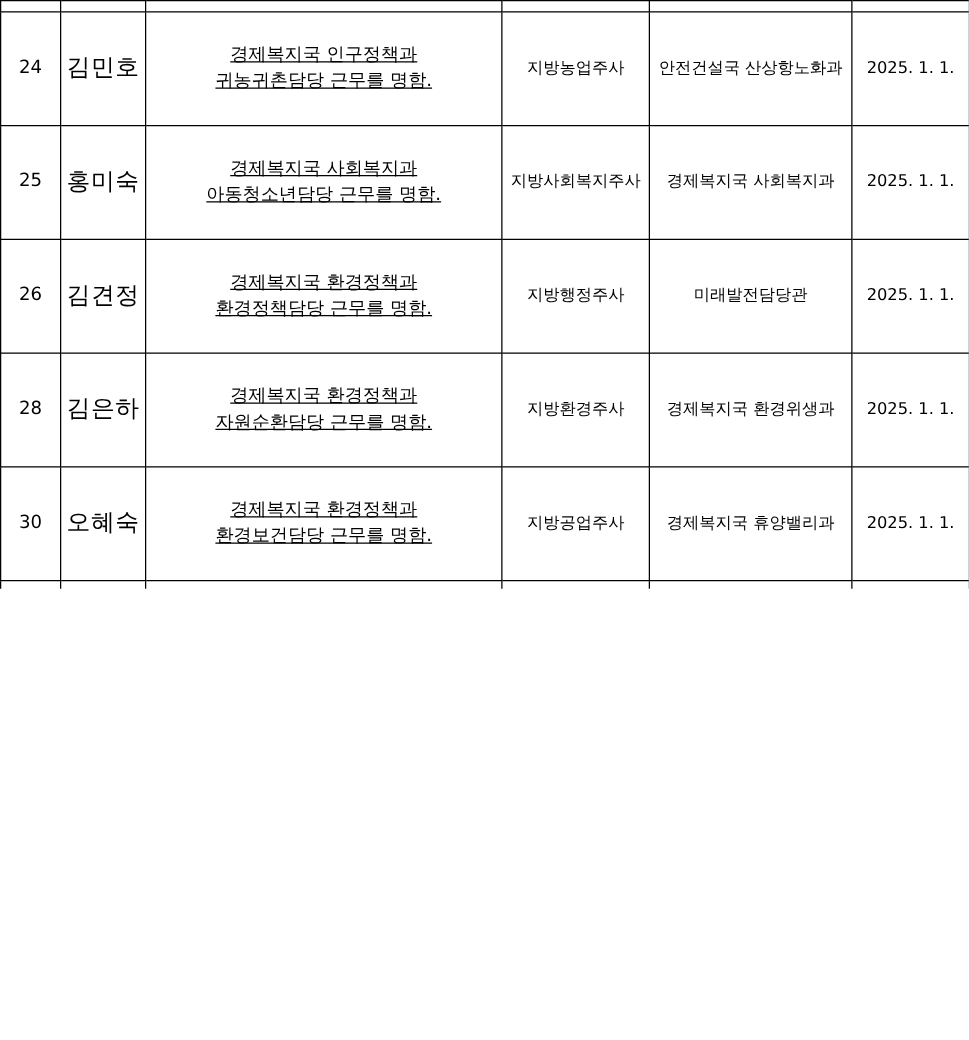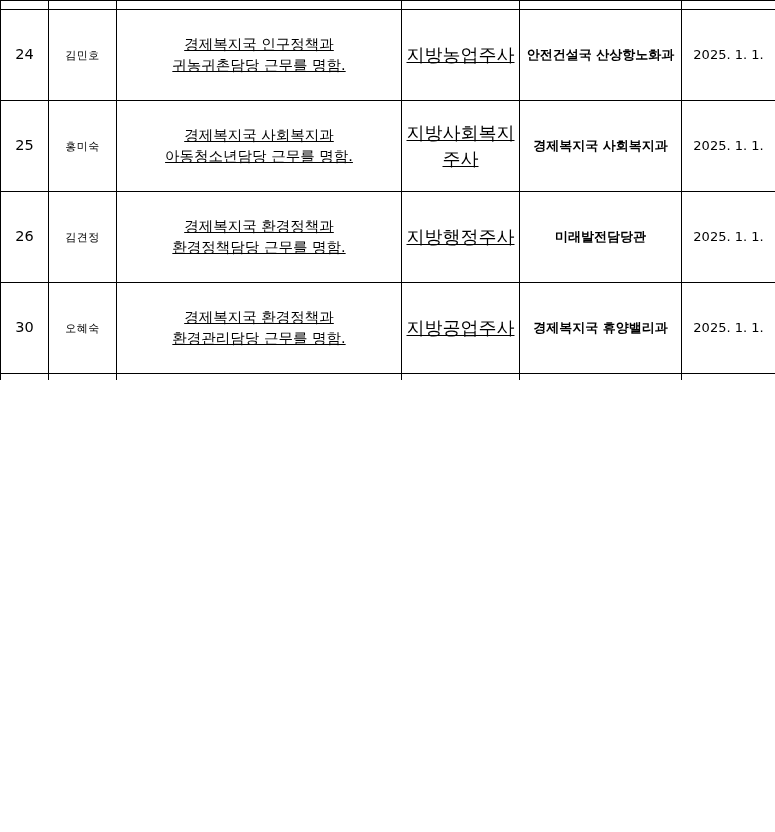--- a/index.html
+++ b/index.html
@@ -59,23 +59,23 @@
     border-bottom: 1px solid #000000;
   }
   tr.data-row td {
     height: 90px;
   }
   tr.edge-row td {
     height: 6px;
     border-bottom: none;
   }
   .no-txt { font-size: 14.5px; }
-  .name-txt { font-size: 11px; letter-spacing: 0.5px; }
-  .rank-txt { font-size: 18px; text-decoration: underline; }
-  .dept-txt { font-size: 13px; font-weight: bold; }
+  .name-txt { font-size: 19px; letter-spacing: 0.5px; }
+  .rank-txt { font-size: 13px; }
+  .dept-txt { font-size: 13px; }
   .date-txt { font-size: 13px; white-space: nowrap; }
 </style>
 </head>
 <body>
 
 <div class="page">
   <table class="roster">
     <colgroup>
       <col class="c-no">
       <col class="c-name">
@@ -124,28 +124,39 @@
         <td class="cell-detail">
           <span class="line">경제복지국 환경정책과</span>
           <span class="line">환경정책담당 근무를 명함.</span>
         </td>
         <td class="cell-center"><span class="rank-txt">지방행정주사</span></td>
         <td class="cell-center"><span class="dept-txt">미래발전담당관</span></td>
         <td class="cell-center"><span class="date-txt">2025. 1. 1.</span></td>
       </tr>
 
 
+      <tr class="data-row">
+        <td class="cell-center"><span class="no-txt">28</span></td>
+        <td class="cell-center"><span class="name-txt">김은하</span></td>
+        <td class="cell-detail">
+          <span class="line">경제복지국 환경정책과</span>
+          <span class="line">자원순환담당 근무를 명함.</span>
+        </td>
+        <td class="cell-center"><span class="rank-txt">지방환경주사</span></td>
+        <td class="cell-center"><span class="dept-txt">경제복지국 환경위생과</span></td>
+        <td class="cell-center"><span class="date-txt">2025. 1. 1.</span></td>
+      </tr>
 
 
       <tr class="data-row">
         <td class="cell-center"><span class="no-txt">30</span></td>
         <td class="cell-center"><span class="name-txt">오혜숙</span></td>
         <td class="cell-detail">
           <span class="line">경제복지국 환경정책과</span>
-          <span class="line">환경관리담당 근무를 명함.</span>
+          <span class="line">환경보건담당 근무를 명함.</span>
         </td>
         <td class="cell-center"><span class="rank-txt">지방공업주사</span></td>
         <td class="cell-center"><span class="dept-txt">경제복지국 휴양밸리과</span></td>
         <td class="cell-center"><span class="date-txt">2025. 1. 1.</span></td>
       </tr>
 
 
       <tr class="edge-row">
         <td></td>
         <td></td>

